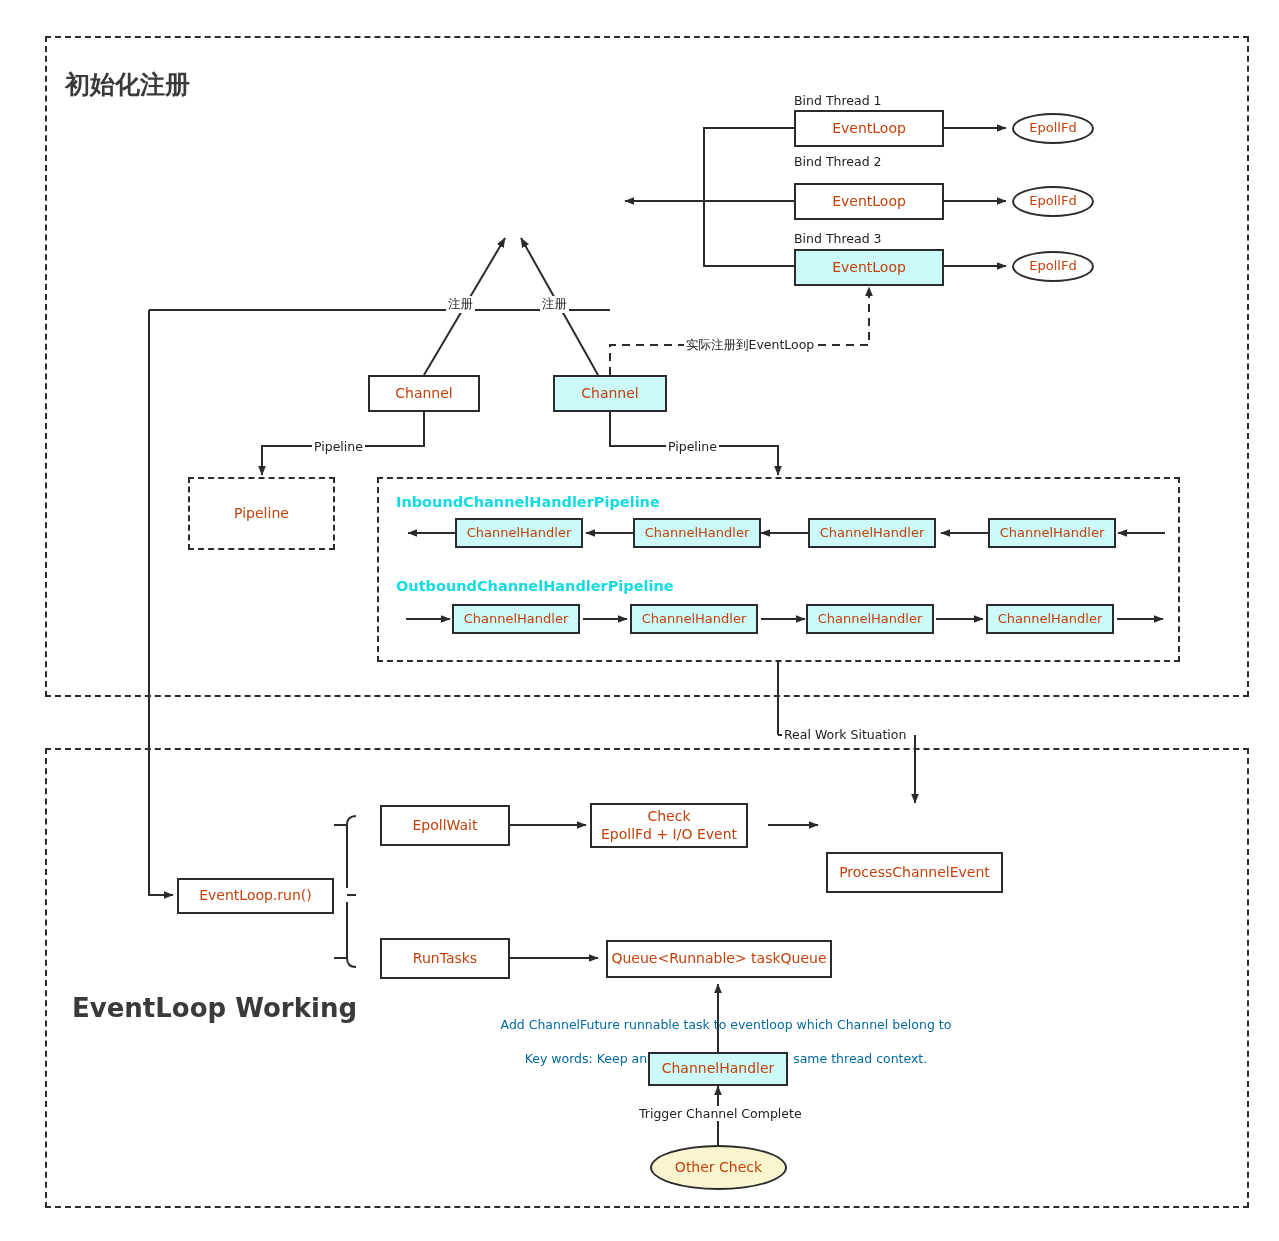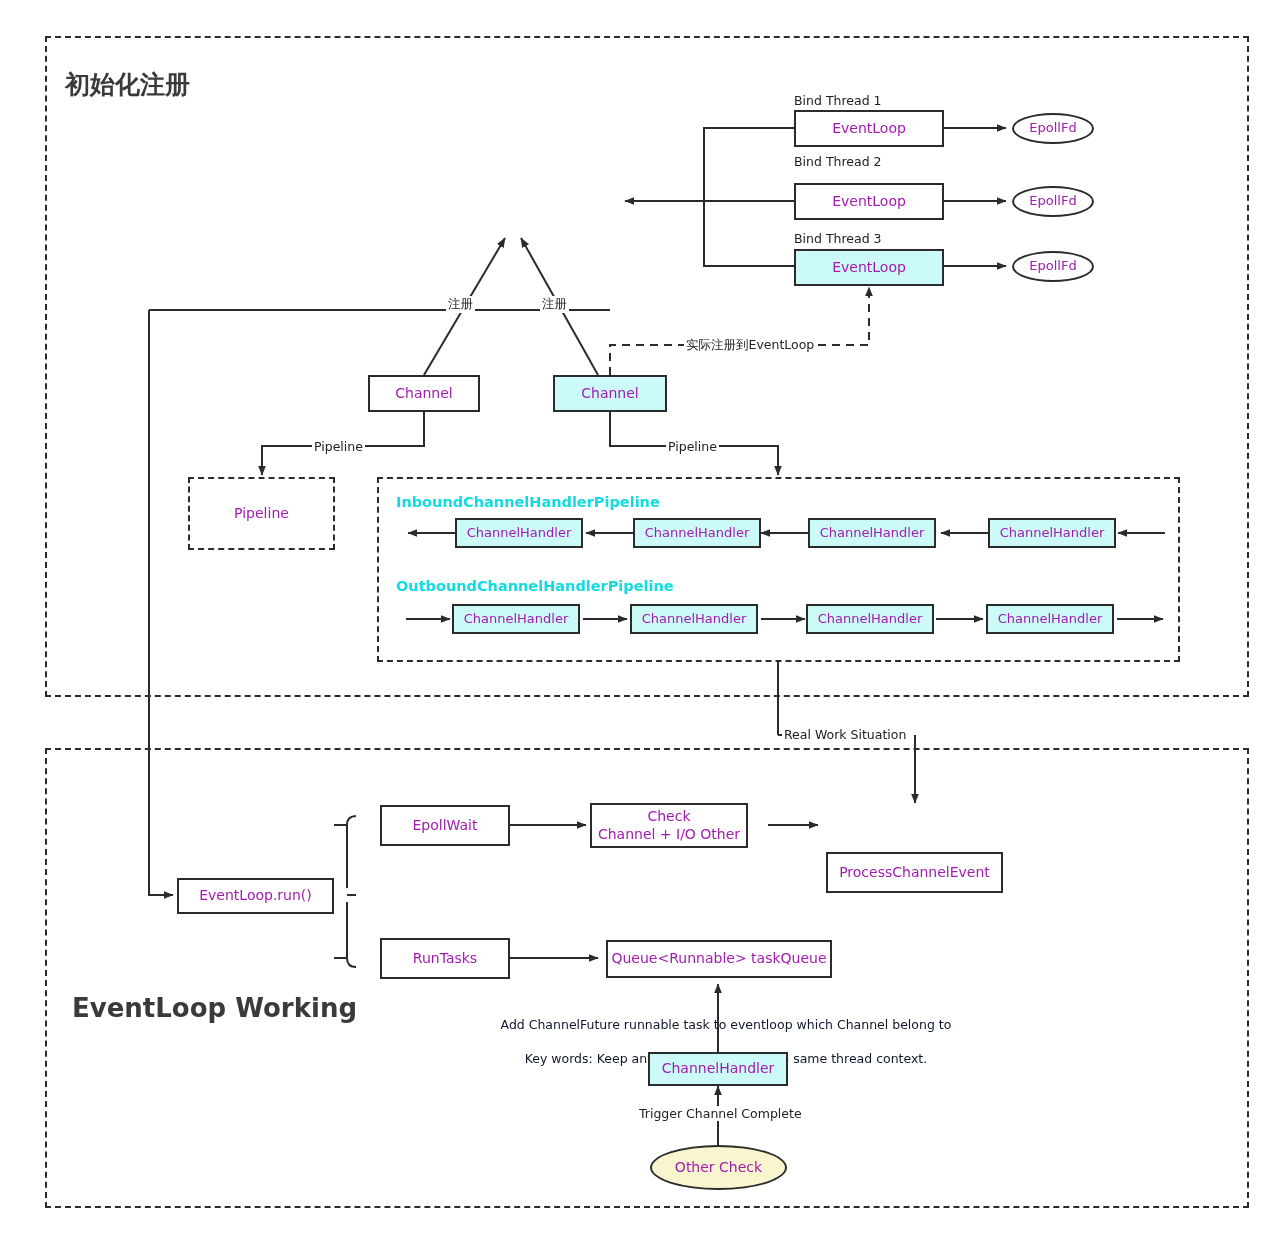--- a/index.html
+++ b/index.html
@@ -2,32 +2,32 @@
 <html><head>
 <meta charset="utf-8">
 <style>
   html,body{margin:0;padding:0;background:#ffffff;}
   body{width:1279px;height:1241px;position:relative;overflow:hidden;
        font-family:"DejaVu Sans","Liberation Sans",sans-serif;}
   #stage{position:absolute;left:0;top:0;width:1279px;height:1241px;}
   svg#wires{position:absolute;left:0;top:0;width:1279px;height:1241px;pointer-events:none;}
   .node{position:absolute;box-sizing:border-box;display:flex;align-items:center;
         justify-content:center;border:2px solid #2b2b2b;
-        background:#ffffff;color:#a21caf;font-size:14px;line-height:1.25;}
+        background:#ffffff;color:#c2410c;font-size:14px;line-height:1.25;}
   .node.cyan{background:#ccfaf8;}
   .node.ell{border-radius:50%;background:#ffffff;font-size:13px;}
   .node.ell.yellow{background:#f9f6cf;}
   .node.dashed{border:2px dashed #2b2b2b;background:transparent;}
   .sect{position:absolute;box-sizing:border-box;border:2px dashed #2b2b2b;background:transparent;}
   .sect-title{position:absolute;font-weight:bold;color:#3a3a3a;}
   .lbl{position:absolute;font-size:12.5px;color:#222;background:#ffffff;
        padding:0 2px;white-space:nowrap;}
   .lbl.nobg{background:transparent;}
   .grp-title{position:absolute;font-size:14.5px;font-weight:bold;color:#13dbe0;white-space:nowrap;}
-  .ann{position:absolute;font-size:12.5px;color:#0f172a;text-align:center;white-space:pre;line-height:1.35;}
+  .ann{position:absolute;font-size:12.5px;color:#0369a1;text-align:center;white-space:pre;line-height:1.35;}
 </style>
 </head>
 <body>
 
 <div id="stage">
 
   <svg id="wires" viewBox="0 0 1279 1241">
     <defs>
       <marker id="ah" markerWidth="10" markerHeight="8" refX="9.4" refY="4" orient="auto" markerUnits="userSpaceOnUse">
         <path d="M0,0 L10,4 L0,8 z" fill="#2b2b2b"></path>
@@ -138,21 +138,21 @@
   <div class="node cyan" style="left:986px;top:604px;width:128px;height:30px;font-size:13px;">ChannelHandler</div>
 
   <div class="lbl" style="left:782px;top:727px;text-align:center;">Real Work Situation</div>
 
   <div class="node" style="left:177px;top:878px;width:157px;height:36px;">EventLoop.run()</div>
 
   <div class="node" style="left:380px;top:805px;width:130px;height:41px;">EpollWait</div>
 
   <div class="node" style="left:590px;top:803px;width:158px;height:45px;flex-direction:column;">
     <span>Check</span>
-    <span>Channel + I/O Other</span>
+    <span>EpollFd + I/O Event</span>
   </div>
 
   <div class="node" style="left:826px;top:832px;width:177px;height:41px;margin-top:20px;">ProcessChannelEvent</div>
 
   <div class="node" style="left:380px;top:938px;width:130px;height:41px;">RunTasks</div>
 
   <div class="node" style="left:606px;top:940px;width:226px;height:38px;">Queue&lt;Runnable&gt; taskQueue</div>
 
   <div class="ann" style="left:418px;top:1000px;width:600px;">
     <span>Add ChannelFuture runnable task to eventloop which Channel belong to</span><br>

